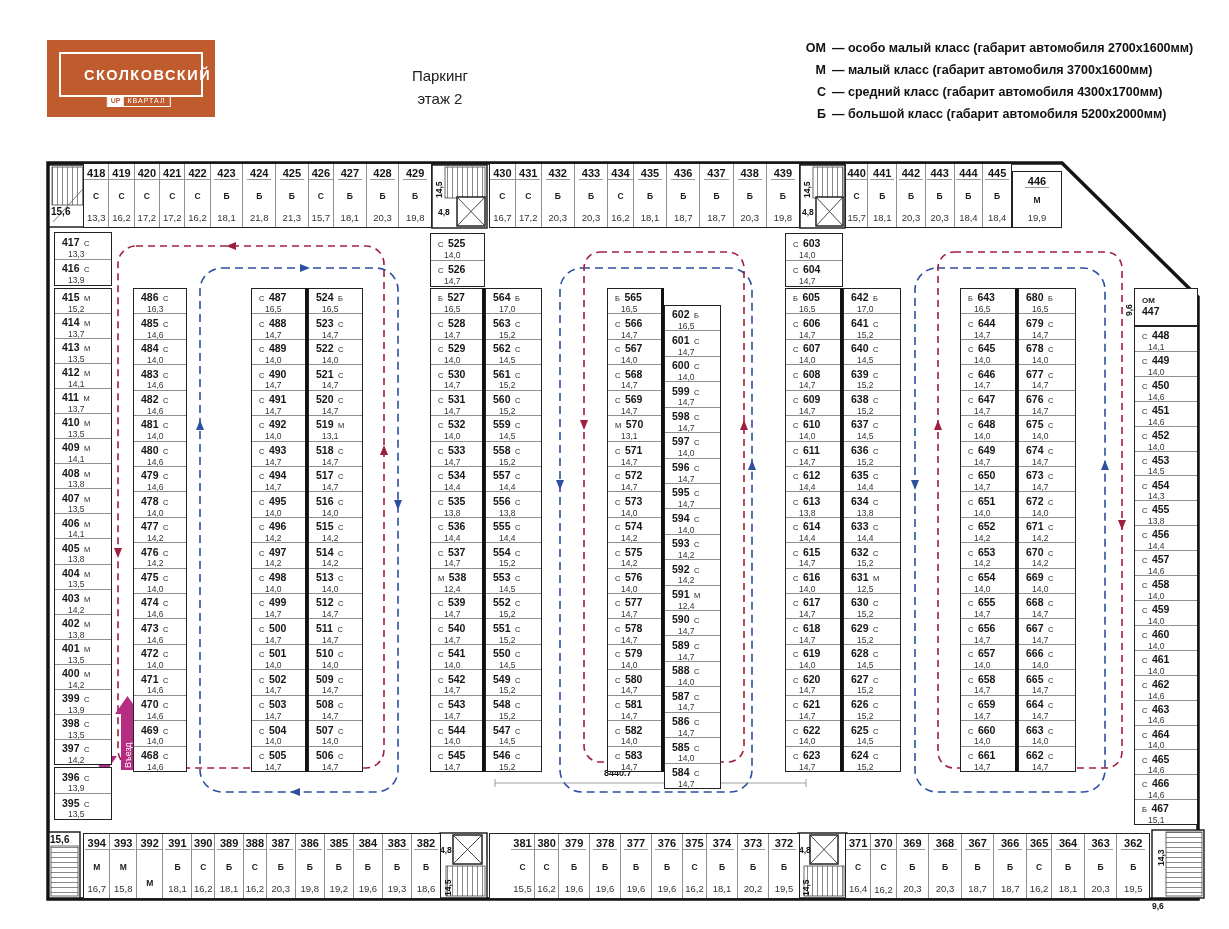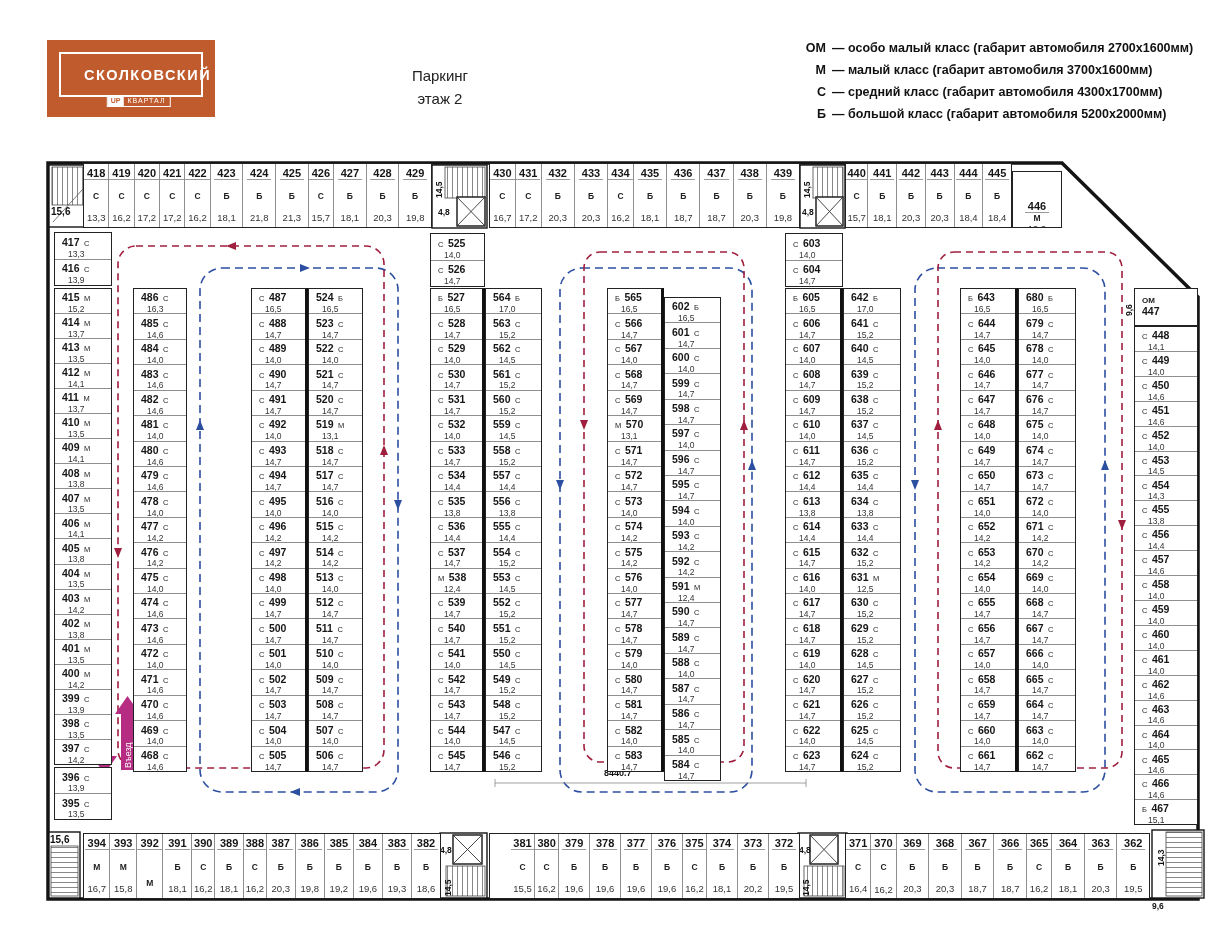--- a/index.html
+++ b/index.html
@@ -335,21 +335,21 @@
         <span class="cls">Б</span>
         <span class="area">18,4</span>
       </div>
       <div class="slot s-row" style="flex: 1.3 1 0%;">
         <span class="num">445</span>
         <span class="cls">Б</span>
         <span class="area">18,4</span>
       </div>
     </div>
     <div class="slot-group" style="left: 1012px; top: 171px; width: 50px; height: 57px; flex-direction: row;">
-      <div class="slot s-row" style="flex: 1.18 1 0%; margin-top: 25px;">
+      <div class="slot s-row" style="flex: 1.18 1 0%;">
         <span class="num">446</span>
         <span class="cls">М</span>
         <span class="area">19,9</span>
       </div>
     </div>
     <div class="slot-group" style="left: 54px; top: 232px; width: 58px; height: 54px; flex-direction: column;">
       <div class="slot s-col">
         <span><span class="num">417</span> <span class="cls">С</span></span>
         <span class="area">13,3</span>
       </div>
@@ -917,21 +917,21 @@
       </div>
       <div class="slot s-col">
         <span><span class="cls">С</span> <span class="num">582</span></span>
         <span class="area">14,0</span>
       </div>
       <div class="slot s-col">
         <span><span class="cls">С</span> <span class="num">583</span></span>
         <span class="area">14,7</span>
       </div>
     </div>
-    <div class="slot-group" style="left: 664px; top: 297px; width: 57px; height: 484px; flex-direction: column;">
+    <div class="slot-group" style="left: 664px; top: 305px; width: 57px; height: 484px; flex-direction: column;">
       <div class="slot s-col">
         <span><span class="num">602</span> <span class="cls">Б</span></span>
         <span class="area">16,5</span>
       </div>
       <div class="slot s-col">
         <span><span class="num">601</span> <span class="cls">С</span></span>
         <span class="area">14,7</span>
       </div>
       <div class="slot s-col">
         <span><span class="num">600</span> <span class="cls">С</span></span>

